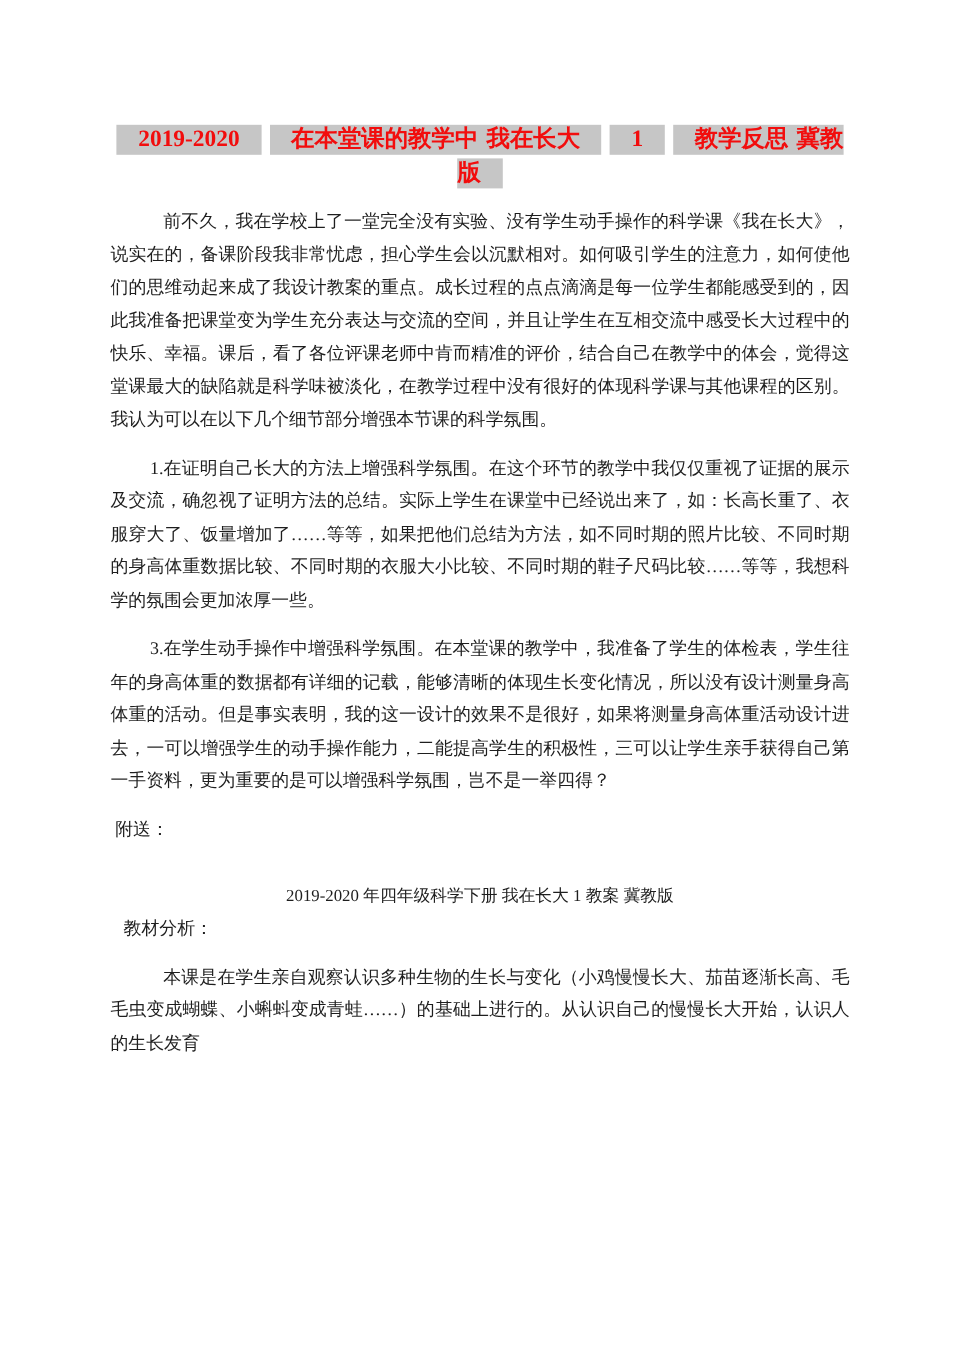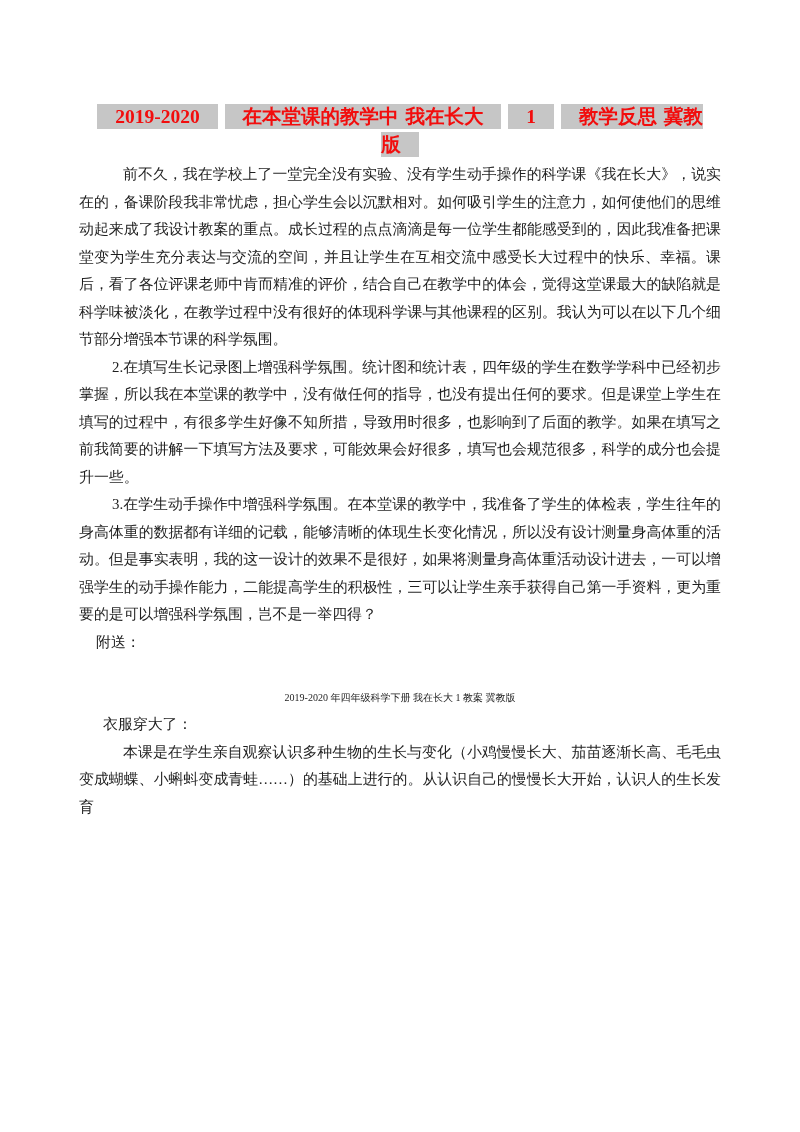--- a/index.html
+++ b/index.html
@@ -41,54 +41,54 @@
     line-height: 28px;
     color: var(--title-red);
     text-indent: 0;
     word-spacing: 2px;
   }
   .doc-title .hl {
     background: var(--highlight-gray);
     padding: 2px 18px;
   }
   p.para {
-    margin: 0;
+    margin: 13px;
     text-indent: 44px;
   }
   p.para.numbered {
     text-indent: 33px;
   }
   p.attach-label {
     text-indent: 17px;
   }
   p.appendix-title {
     margin-top: 27.5px;
     text-align: center;
     text-indent: 0;
-    font-size: 10px;
+    font-size: 14px;
   }
   p.section-heading {
     margin: 0;
     text-indent: 24px;
   }
 </style>
 </head>
 <body>
 
 <div class="page">
   <div class="content">
 
     <h1 class="doc-title"><span class="hl">2019-2020</span> <span class="hl">在本堂课的教学中 我在长大</span> <span class="hl">1</span> <span class="hl">教学反思 冀教版</span></h1>
 
     <p class="para">前不久，我在学校上了一堂完全没有实验、没有学生动手操作的科学课《我在长大》，说实在的，备课阶段我非常忧虑，担心学生会以沉默相对。如何吸引学生的注意力，如何使他们的思维动起来成了我设计教案的重点。成长过程的点点滴滴是每一位学生都能感受到的，因此我准备把课堂变为学生充分表达与交流的空间，并且让学生在互相交流中感受长大过程中的快乐、幸福。课后，看了各位评课老师中肯而精准的评价，结合自己在教学中的体会，觉得这堂课最大的缺陷就是科学味被淡化，在教学过程中没有很好的体现科学课与其他课程的区别。我认为可以在以下几个细节部分增强本节课的科学氛围。</p>
-    <p class="para numbered">2.在填写生长记录图上增强科学氛围。统计图和统计表，四年级的学生在数学学科中已经初步掌握，所以我在本堂课的教学中，没有做任何的指导，也没有提出任何的要求。但是课堂上学生在填写的过程中，有很多学生好像不知所措，导致用时很多，也影响到了后面的教学。如果在填写之前我简要的讲解一下填写方法及要求，可能效果会好很多，填写也会规范很多，科学的成分也会提升一些。</p>
+    <p class="para numbered">1.在证明自己长大的方法上增强科学氛围。在这个环节的教学中我仅仅重视了证据的展示及交流，确忽视了证明方法的总结。实际上学生在课堂中已经说出来了，如：长高长重了、衣服穿大了、饭量增加了……等等，如果把他们总结为方法，如不同时期的照片比较、不同时期的身高体重数据比较、不同时期的衣服大小比较、不同时期的鞋子尺码比较……等等，我想科学的氛围会更加浓厚一些。</p>
     <p class="para numbered">3.在学生动手操作中增强科学氛围。在本堂课的教学中，我准备了学生的体检表，学生往年的身高体重的数据都有详细的记载，能够清晰的体现生长变化情况，所以没有设计测量身高体重的活动。但是事实表明，我的这一设计的效果不是很好，如果将测量身高体重活动设计进去，一可以增强学生的动手操作能力，二能提高学生的积极性，三可以让学生亲手获得自己第一手资料，更为重要的是可以增强科学氛围，岂不是一举四得？</p>
 
     <p class="attach-label">附送：</p>
 
     <p class="appendix-title">2019-2020 年四年级科学下册 我在长大 1 教案 冀教版</p>
 
-    <p class="section-heading">衣服穿大了：</p>
+    <p class="section-heading">教材分析：</p>
 
     <p class="para">本课是在学生亲自观察认识多种生物的生长与变化（小鸡慢慢长大、茄苗逐渐长高、毛毛虫变成蝴蝶、小蝌蚪变成青蛙……）的基础上进行的。从认识自己的慢慢长大开始，认识人的生长发育</p>
 
   </div>
 </div>
 
 </body></html>

